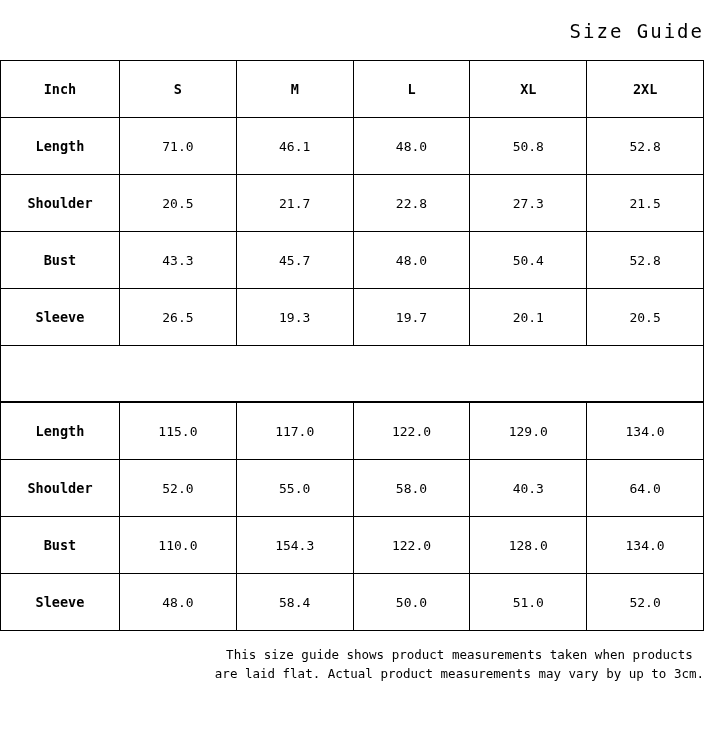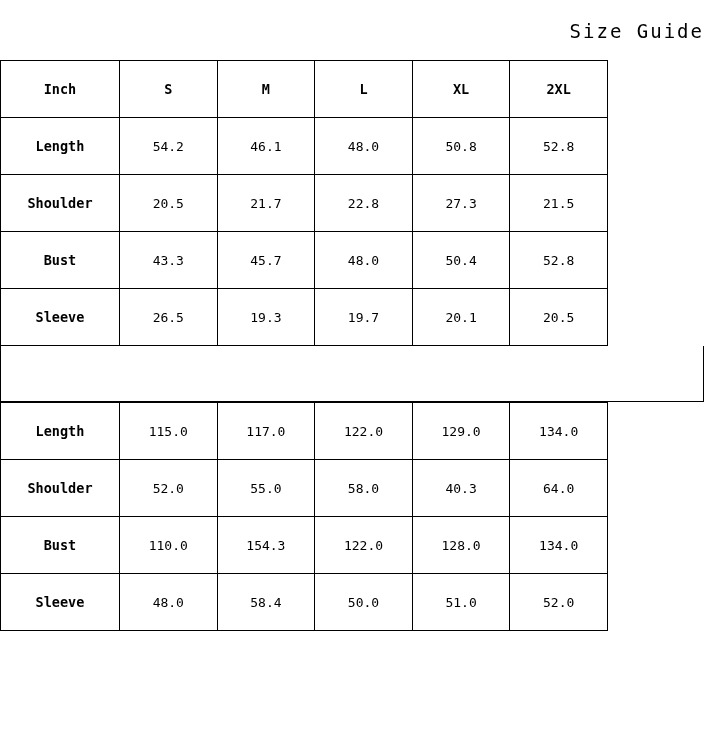--- a/index.html
+++ b/index.html
@@ -28,21 +28,21 @@
     font-size: 19px;
     letter-spacing: 2px;
     padding-top: 20px;
     padding-bottom: 18px;
     font-family: "DejaVu Sans Mono", monospace;
     font-weight: 400;
     color: #000;
   }
   table.size-table {
     border-collapse: collapse;
-    width: 608px;
+    width: 704px;
     table-layout: fixed;
   }
   table.size-table td, table.size-table th {
     border: 1px solid #000000;
     height: 56px;
     text-align: center;
     vertical-align: middle;
     font-size: 13px;
     font-family: "DejaVu Sans Mono", monospace;
     font-weight: 400;
@@ -100,21 +100,21 @@
           <tr class="header-row">
         <th>Inch</th>
         <th>S</th>
         <th>M</th>
         <th>L</th>
         <th>XL</th>
         <th>2XL</th>
       </tr>
       <tr>
         <td>Length</td>
-        <td>54.2</td>
+        <td>71.0</td>
         <td>46.1</td>
         <td>48.0</td>
         <td>50.8</td>
         <td>52.8</td>
       </tr>
       <tr>
         <td>Shoulder</td>
         <td>20.5</td>
         <td>21.7</td>
         <td>22.8</td>
@@ -175,14 +175,18 @@
         <td>48.0</td>
         <td>58.4</td>
         <td>50.0</td>
         <td>51.0</td>
         <td>52.0</td>
       </tr>
     </tbody>
       </table>
   </div>
 
+  <div class="footnote">
+    <div>This size guide shows product measurements taken when products</div>
+    <div>are laid flat. Actual product measurements may vary by up to 3cm.</div>
+  </div>
 
 </div>
 
 </body></html>

